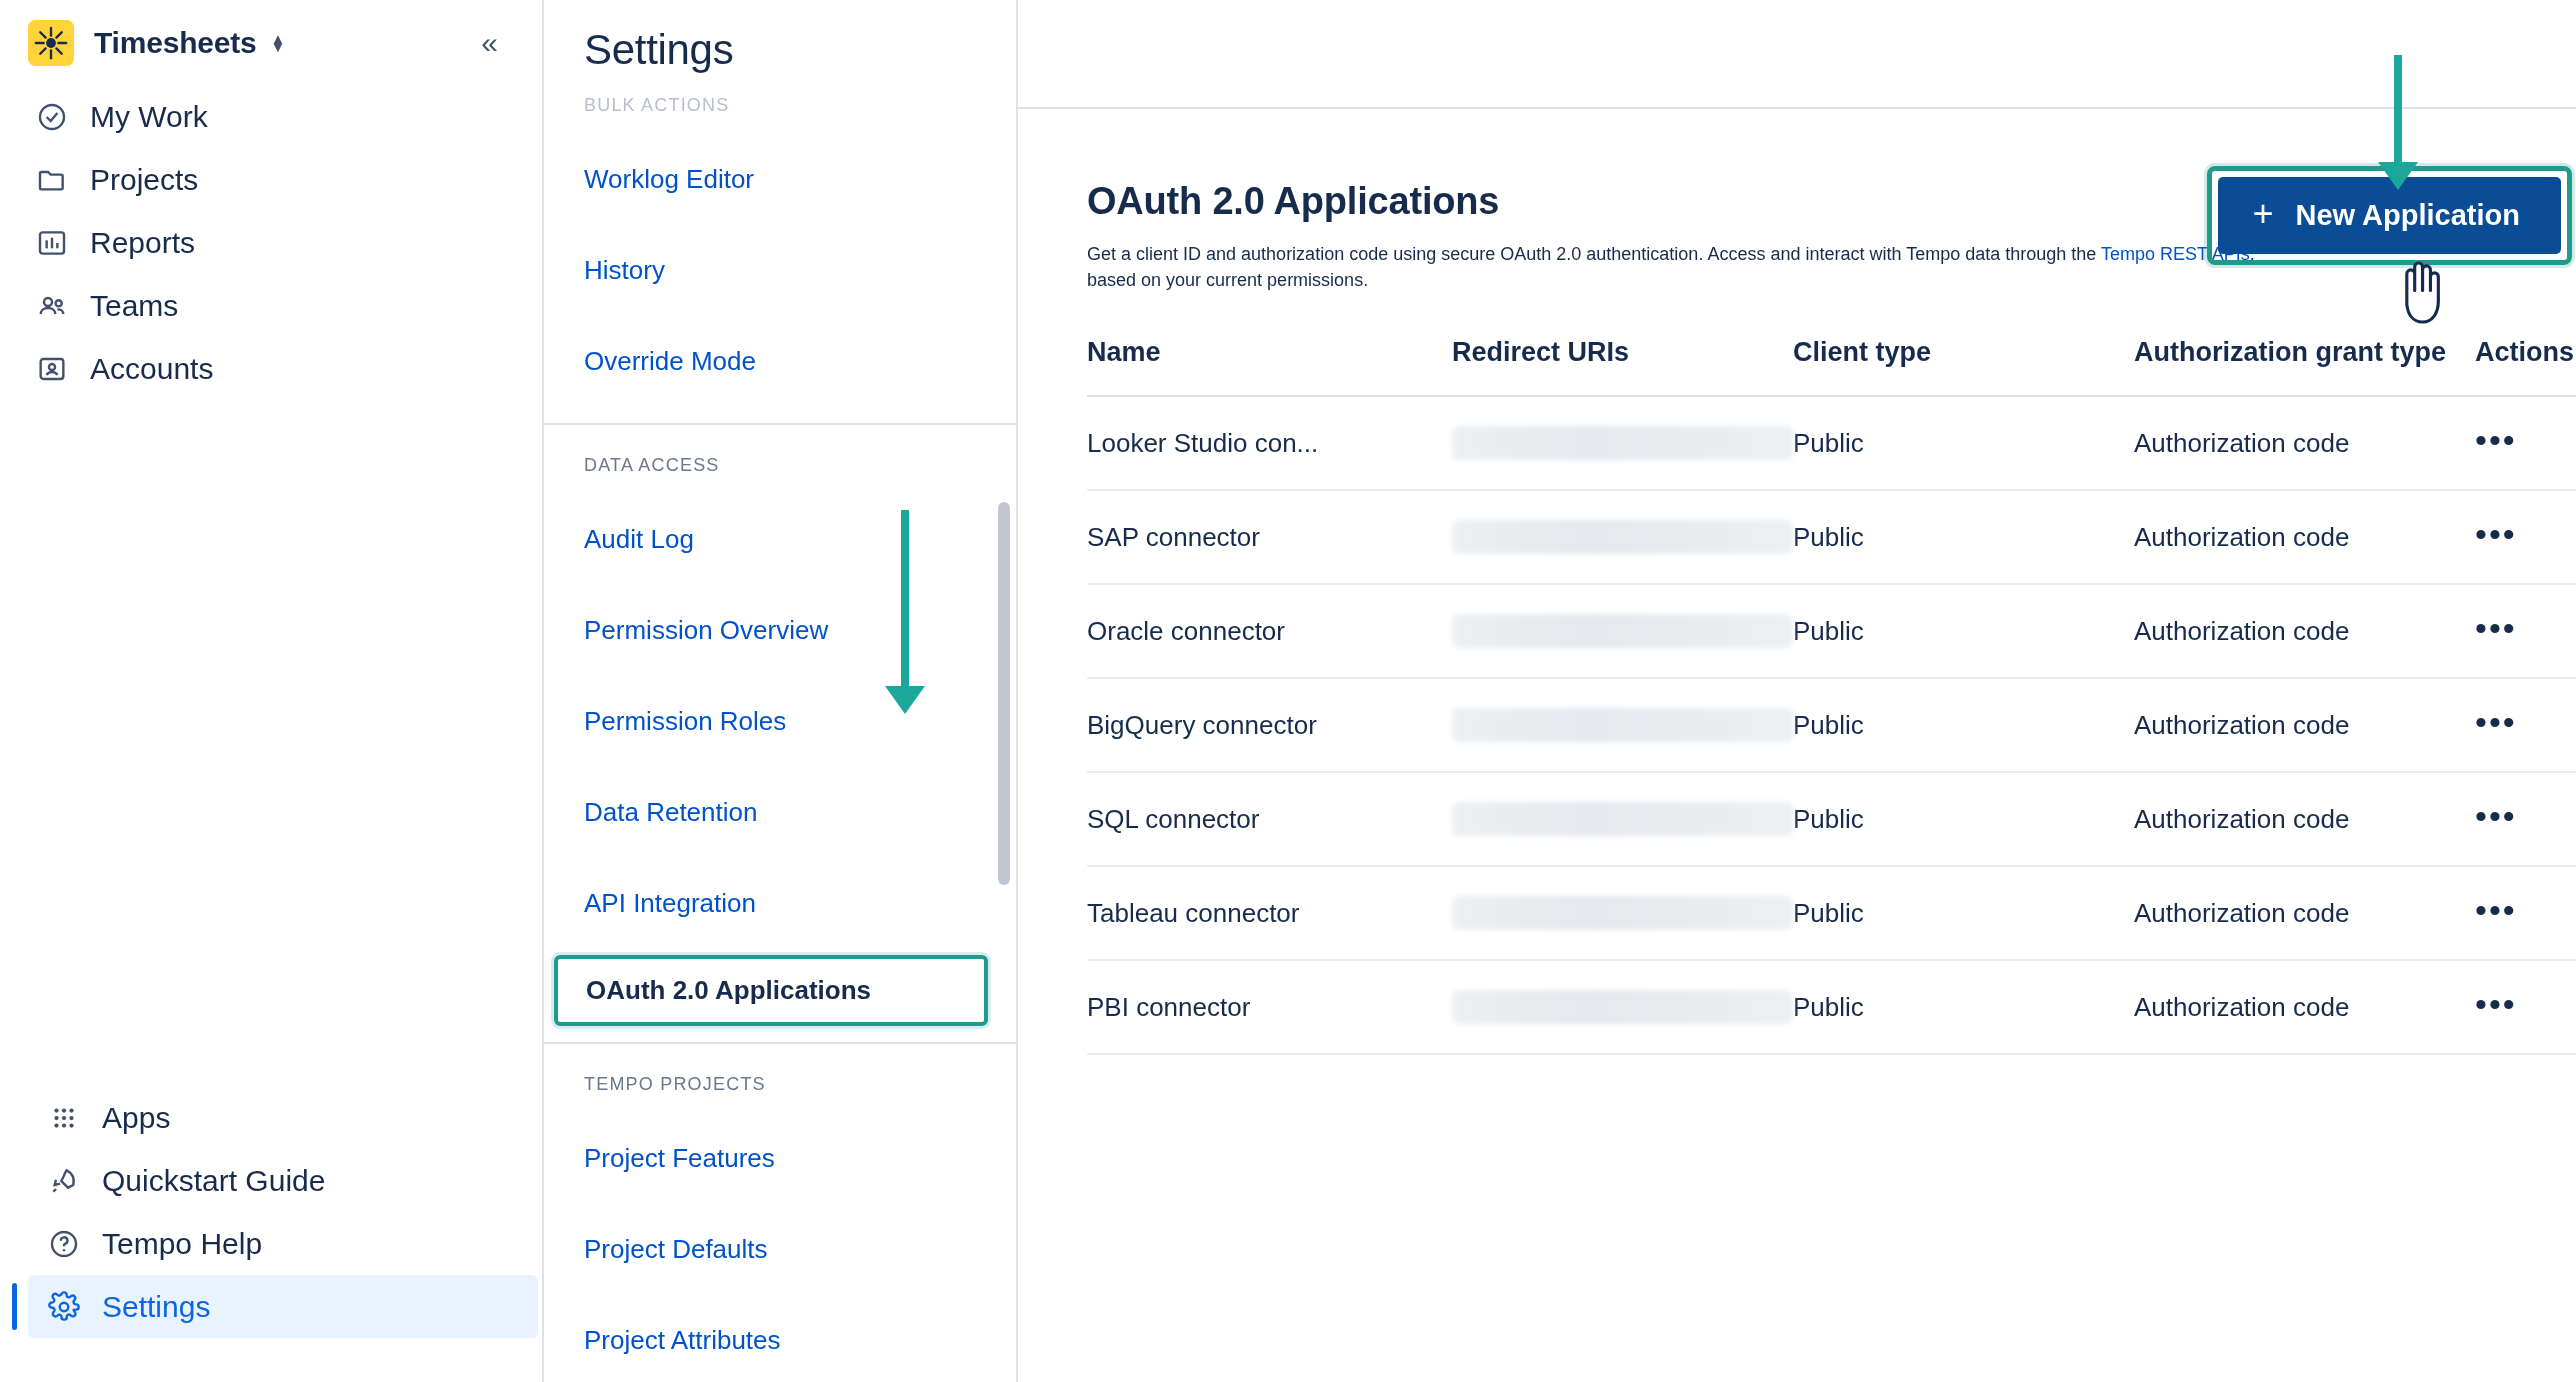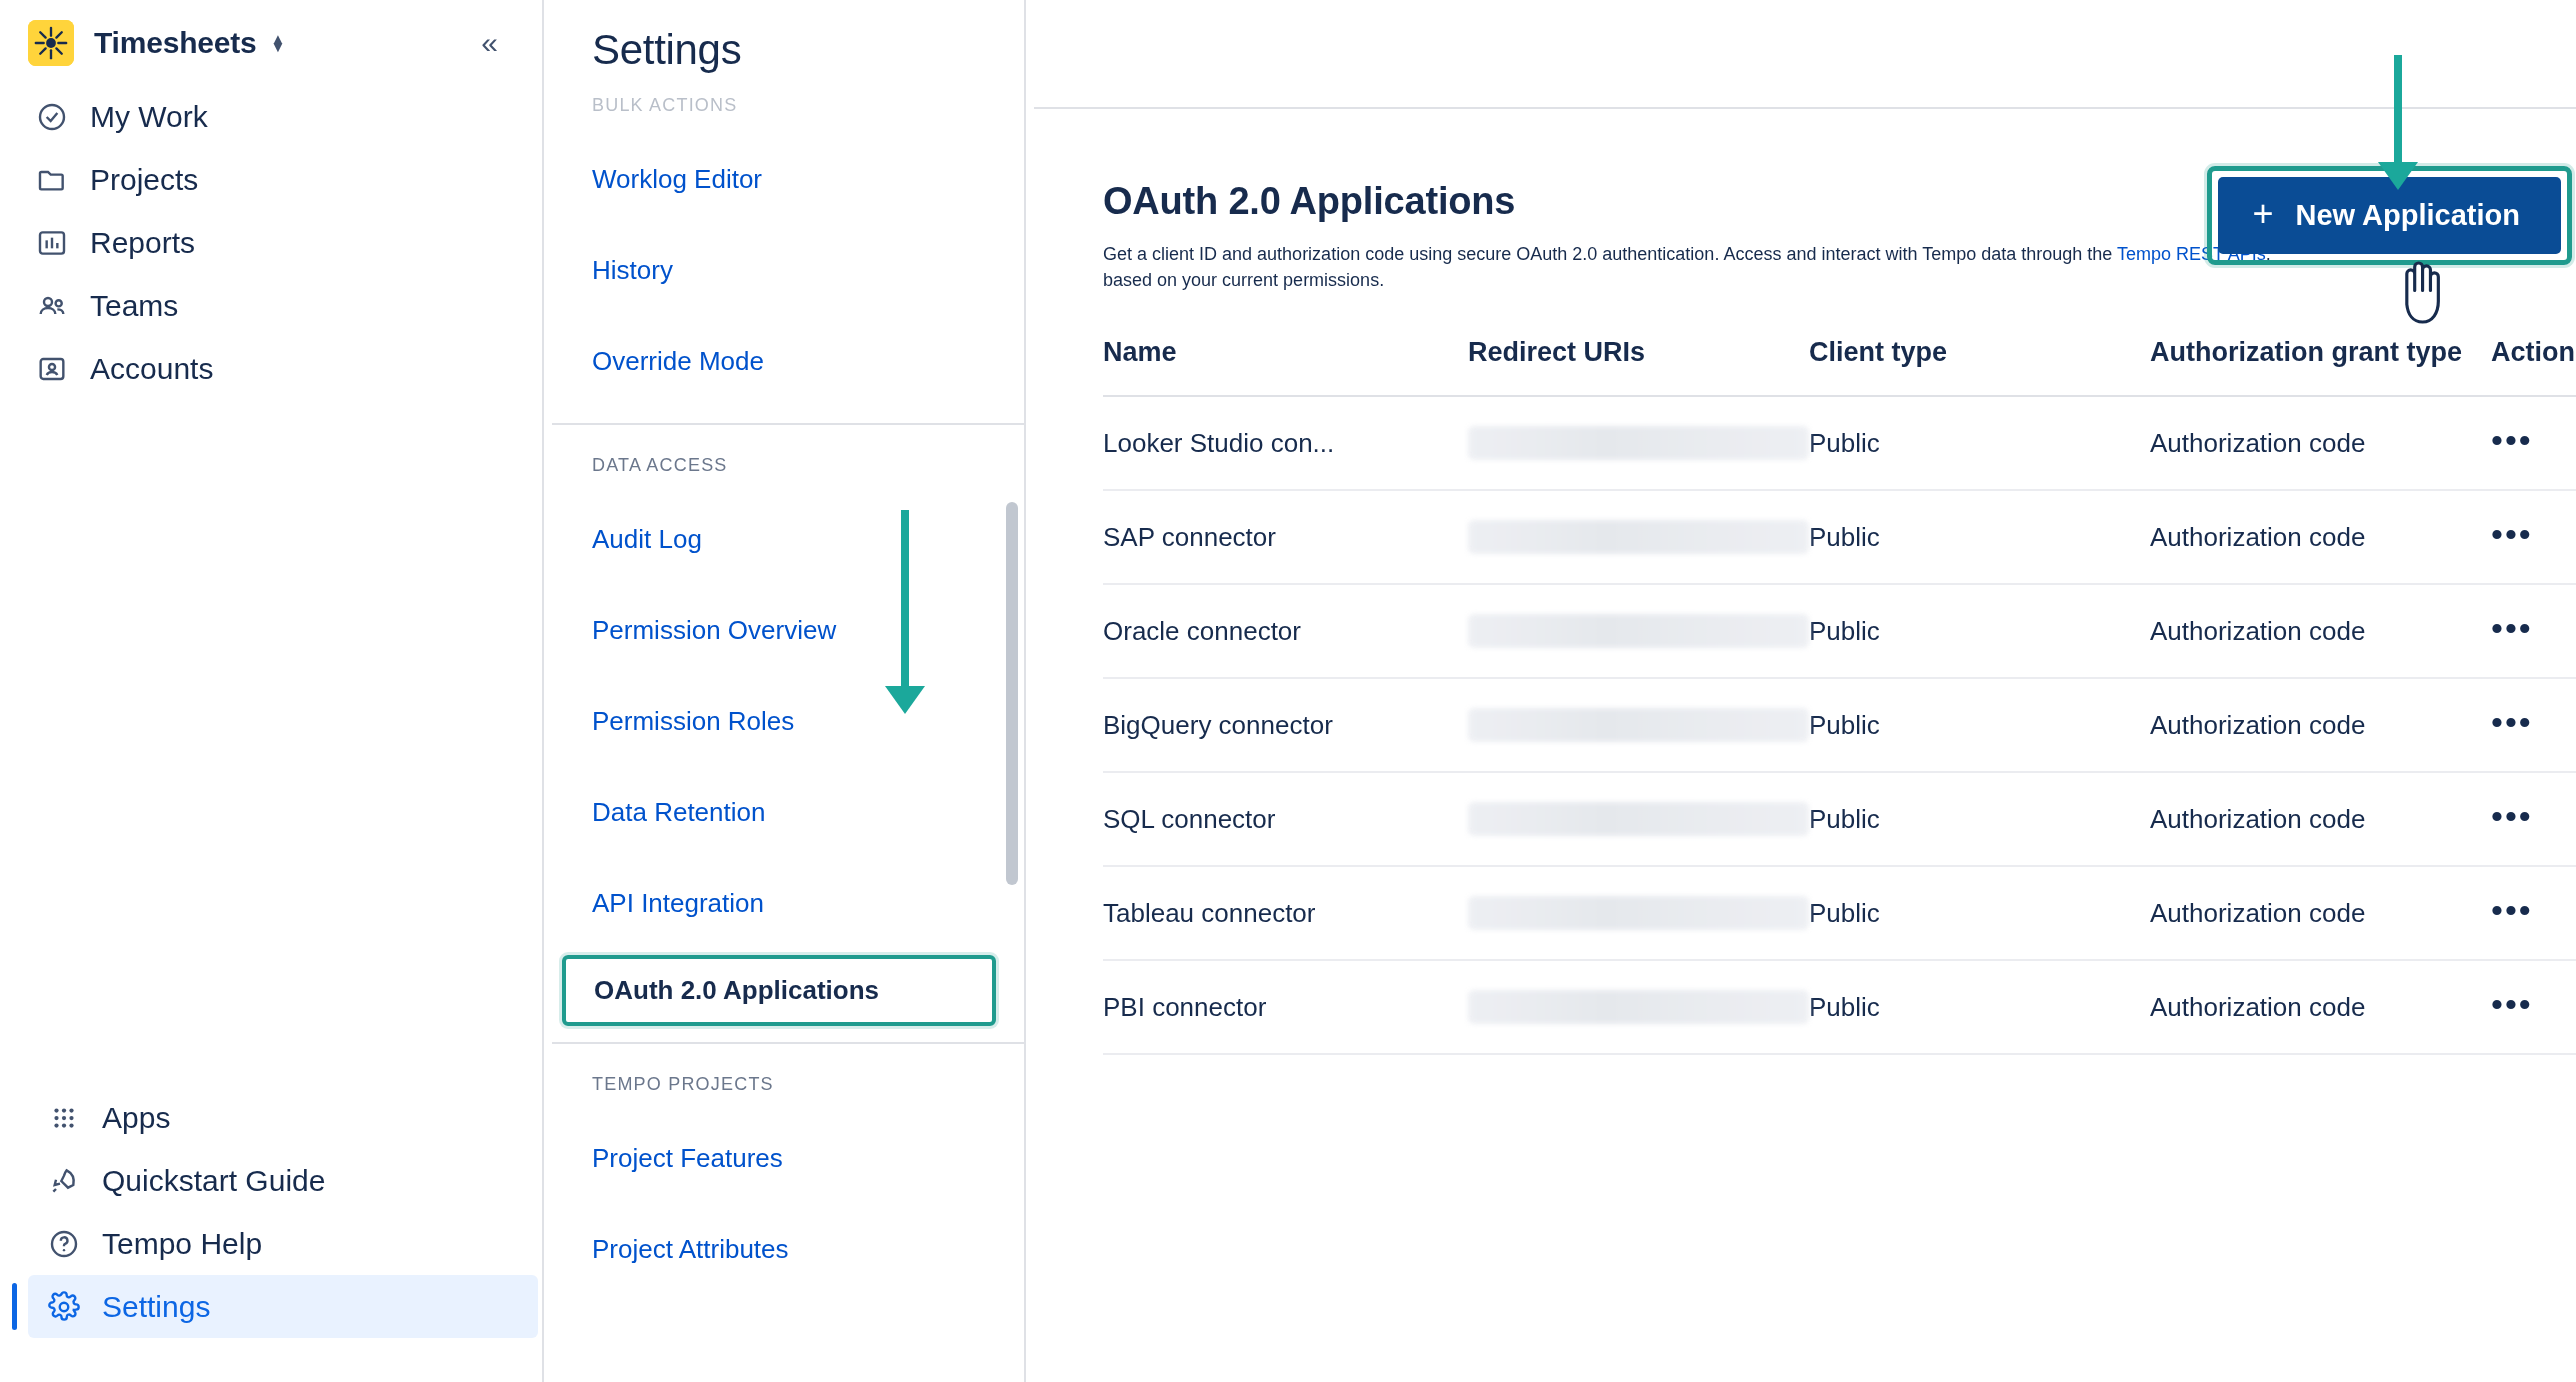--- a/index.html
+++ b/index.html
@@ -9,21 +9,20 @@
     overflow: hidden;
     background: #ffffff;
     font-family: "Liberation Sans", sans-serif;
     color: #172B4D;
   }
   .app {
     position: relative;
     width: 2576px;
     height: 1383px;
     display: flex;
-    gap: 8px;
   }
 
   
   .sidebar {
     width: 544px;
     height: 1383px;
     background: #ffffff;
     border-right: 2px solid #DFE1E6;
     position: relative;
     flex: 0 0 544px;
@@ -470,20 +469,21 @@
       <div class="menu-link">Permission Overview</div>
       <div class="menu-link">Permission Roles</div>
       <div class="menu-link">Data Retention</div>
       <div class="menu-link">API Integration</div>
       <div class="menu-link active-box">OAuth 2.0 Applications</div>
 
       <div class="sec-divider"></div>
 
       <div class="sec-label">TEMPO PROJECTS</div>
       <div class="menu-link">Project Features</div>
+      <div class="menu-link">Project Defaults</div>
       <div class="menu-link">Project Attributes</div>
     </div>
 
     <div class="v-scrollbar"></div>
   </div>
 
   <div class="main">
     <div class="main-inner">
       <div class="main-h1">OAuth 2.0 Applications</div>
       <div class="main-desc">

